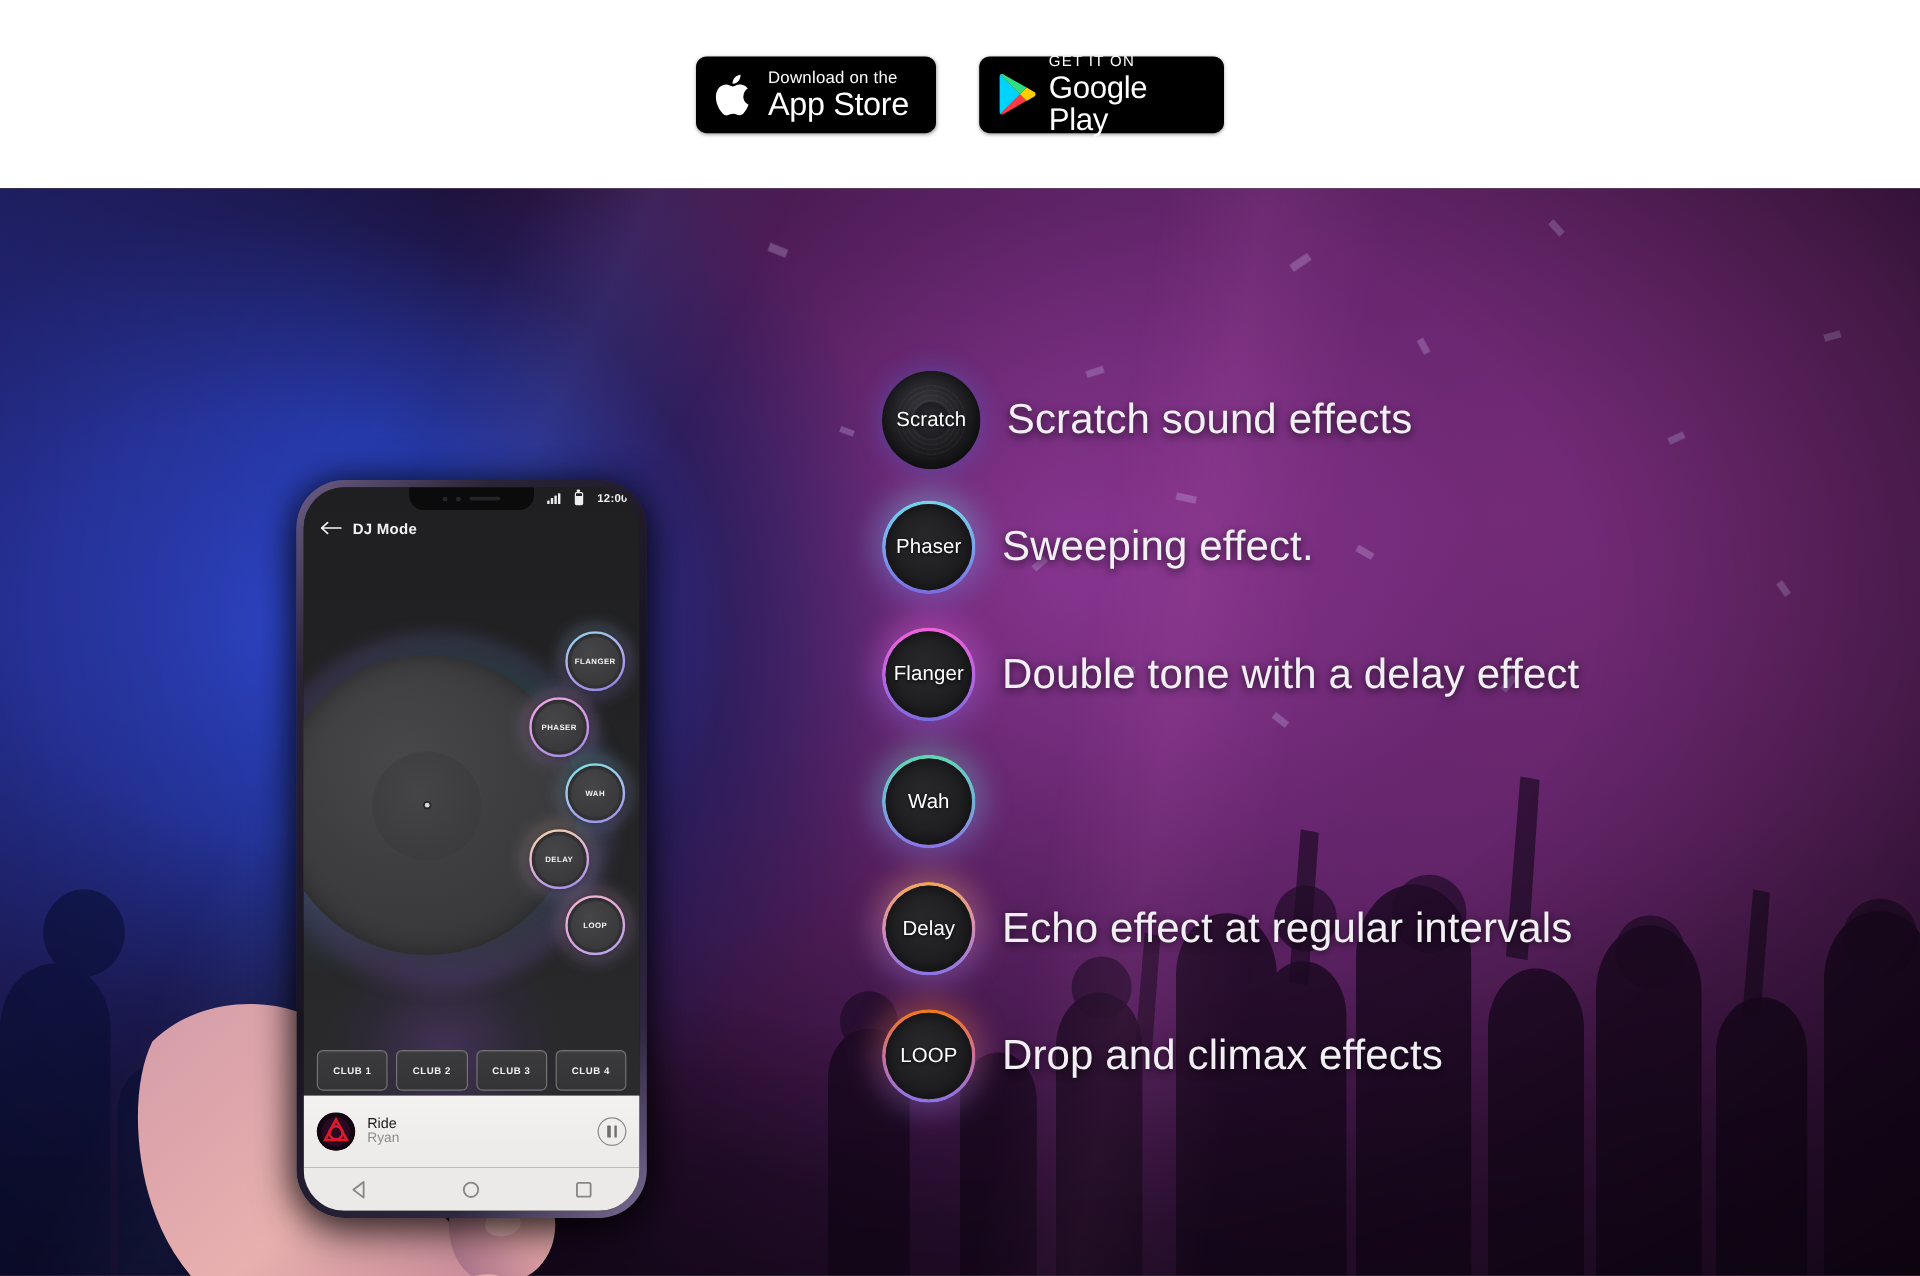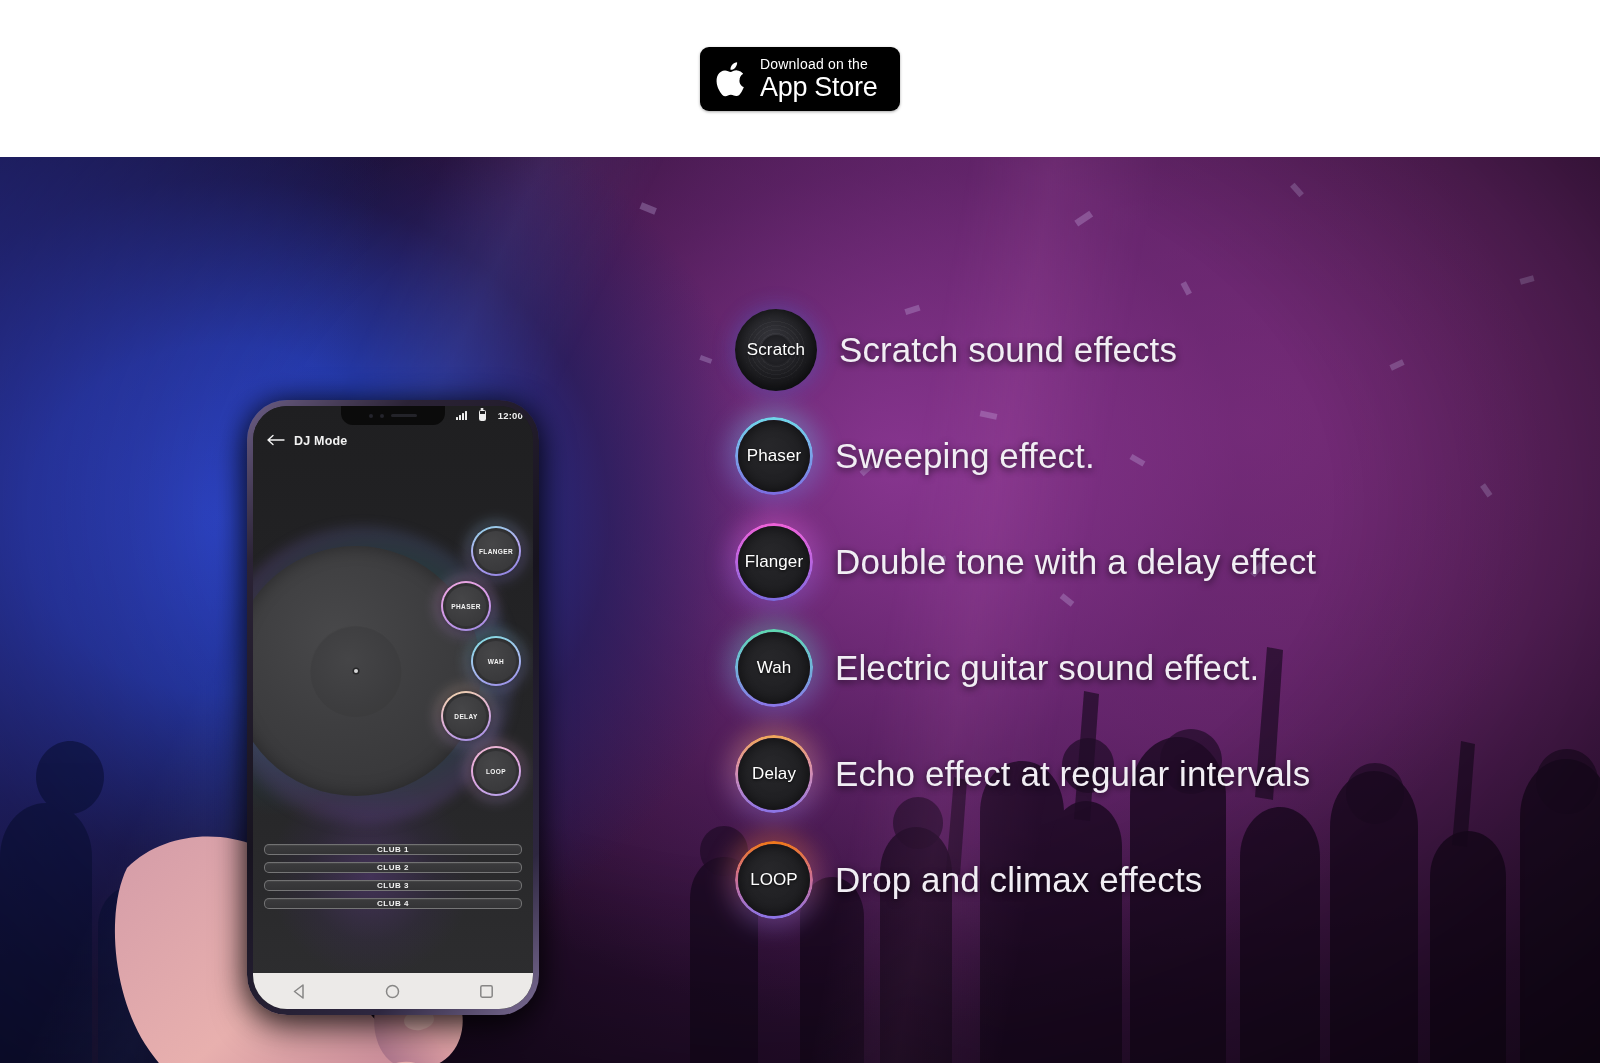--- a/index.html
+++ b/index.html
@@ -159,21 +159,21 @@
   .pknob-inner{
     position:absolute; inset:3px; border-radius:50%;
     background:radial-gradient(circle at 40% 34%, #464648 0%, #3b3b3d 65%, #363638 100%);
     display:flex; align-items:center; justify-content:center;
   }
   .pknob span{ position:relative; z-index:2; }
 
   
   #club-pads {
     position:absolute; left:11px; right:11px; bottom:100px; z-index:4;
-    display:flex; justify-content:space-between; gap:7px;flex-direction:column;
+    display:flex; justify-content:space-between; gap:7px;
   }
   .club-pad {
     flex:1; height:34px; border-radius:5px;
     border:1px solid rgba(255,255,255,.30);
     background:linear-gradient(#3b3b3d,#343436);
     display:flex; align-items:center; justify-content:center;
     color:#f2f2f2; font-size:8px; font-weight:700; letter-spacing:.5px;
     box-shadow:inset 0 1px 0 rgba(255,255,255,.05);
     cursor:pointer;
   }
@@ -280,20 +280,32 @@
   <a id="appstore-badge" class="store-badge">
     <svg class="apple-glyph" viewBox="0 0 34 40">
       <path fill="#ffffff" d="M24.6 21.1c0-4.2 3.4-6.2 3.6-6.3-2-2.9-5.1-3.3-6.2-3.4-2.6-.3-5.1 1.6-6.4 1.6-1.3 0-3.4-1.5-5.6-1.5-2.9.1-5.5 1.7-7 4.3-3 5.2-.8 12.9 2.1 17.1 1.4 2.1 3.1 4.4 5.3 4.3 2.1-.1 2.9-1.4 5.5-1.4s3.3 1.4 5.5 1.3c2.3 0 3.7-2.1 5.1-4.2 1.6-2.4 2.3-4.7 2.3-4.8-.1 0-4.4-1.7-4.4-6.7zM20.4 8.5c1.1-1.4 1.9-3.3 1.7-5.2-1.7.1-3.7 1.1-4.9 2.5-1 1.2-2 3.2-1.7 5 1.9.1 3.8-.9 4.9-2.3z"></path>
     </svg>
     <span class="badge-text">
       <span class="badge-small">Download on the</span>
       <span class="badge-big">App Store</span>
     </span>
   </a>
 
+  <a id="googleplay-badge" class="store-badge">
+    <svg class="gplay-glyph" viewBox="0 0 31 35">
+      <path fill="#00d3ff" d="M1.6 1.1C1.2 1.5 1 2.1 1 3v29c0 .9.2 1.5.6 1.9l.2.1L18 17.7v-.4L1.8 1.1h-.2z"></path>
+      <path fill="#ffce00" d="M23.4 23.1L18 17.7v-.4l5.4-5.4.1.1 6.4 3.7c1.8 1 1.8 2.7 0 3.8l-6.4 3.6h-.1z"></path>
+      <path fill="#ff3a44" d="M23.5 23l-5.5-5.5L1.6 33.9c.6.6 1.6.7 2.7.1l19.2-11"></path>
+      <path fill="#32de84" d="M23.5 12L4.3 1C3.2.4 2.2.5 1.6 1.1L18 17.5 23.5 12z"></path>
+    </svg>
+    <span class="badge-text">
+      <span class="badge-small caps">GET IT ON</span>
+      <span class="badge-big gp">Google Play</span>
+    </span>
+  </a>
 </div>
 
 <div id="hero">
 
   <div class="bg-layer" id="bg-base"></div>
   <div class="bg-layer" id="bg-leftwall"></div>
 
   <svg class="bg-layer" id="bg-crowd" viewBox="0 0 1600 906" preserveAspectRatio="none">
     <g fill="#16081d" opacity=".82">
       <path d="M980 906v-250c0-30 18-52 42-52s42 22 42 52v250z"></path>
@@ -444,20 +456,38 @@
               </div>
             </div>
 
           <div id="club-pads">
               <div class="club-pad">CLUB 1</div>
               <div class="club-pad">CLUB 2</div>
               <div class="club-pad">CLUB 3</div>
               <div class="club-pad">CLUB 4</div>
             </div>
 
+          <div id="now-playing">
+            <div id="album-art">
+              <svg viewBox="0 0 32 32" width="32" height="32">
+                <circle cx="16" cy="16" r="16" fill="#140610"></circle>
+                <circle cx="16" cy="16" r="12" fill="#2a0a22"></circle>
+                <path d="M16 6l9 17H7z" fill="none" stroke="#e01a2b" stroke-width="2.2"></path>
+                <circle cx="16" cy="17" r="5.5" fill="none" stroke="#e01a2b" stroke-width="2"></circle>
+              </svg>
+            </div>
+            <div id="track-meta">
+              <div id="track-title">Ride</div>
+              <div id="track-artist">Ryan</div>
+            </div>
+            <div id="pause-btn">
+                <i></i>
+                <i></i>
+              </div>
+          </div>
 
           <div id="android-nav">
             <svg class="nav-ico" width="17" height="17" viewBox="0 0 17 17">
               <path d="M12 2L3.5 8.5 12 15z" fill="none" stroke="#4a4a4a" stroke-width="1.5" stroke-linejoin="round"></path>
             </svg>
             <svg class="nav-ico" width="17" height="17" viewBox="0 0 17 17">
               <circle cx="8.5" cy="8.5" r="6" fill="none" stroke="#4a4a4a" stroke-width="1.5"></circle>
             </svg>
             <svg class="nav-ico" width="17" height="17" viewBox="0 0 17 17">
               <rect x="2.8" y="2.8" width="11.4" height="11.4" rx="1.4" fill="none" stroke="#4a4a4a" stroke-width="1.5"></rect>
@@ -494,21 +524,20 @@
           <span class="fx-label">Flanger</span>
         </div>
         <div class="fx-desc">Double tone with a delay effect</div>
       </div>
       <div class="effect-row">
         <div class="fx-badge" style="--ring: linear-gradient(180deg,#5fd8b0 0%,#6fb8d8 45%,#8a74e8 100%);">
           <div class="fx-ring"></div>
           <div class="fx-face"></div>
           <span class="fx-label">Wah</span>
         </div>
-        <div class="fx-desc">Electric guitar sound effect.</div>
       </div>
       <div class="effect-row">
         <div class="fx-badge" style="--ring: linear-gradient(180deg,#f0a858 0%,#d890b0 45%,#8a74e8 100%);">
           <div class="fx-ring"></div>
           <div class="fx-face"></div>
           <span class="fx-label">Delay</span>
         </div>
         <div class="fx-desc">Echo effect at regular intervals</div>
       </div>
       <div class="effect-row">

